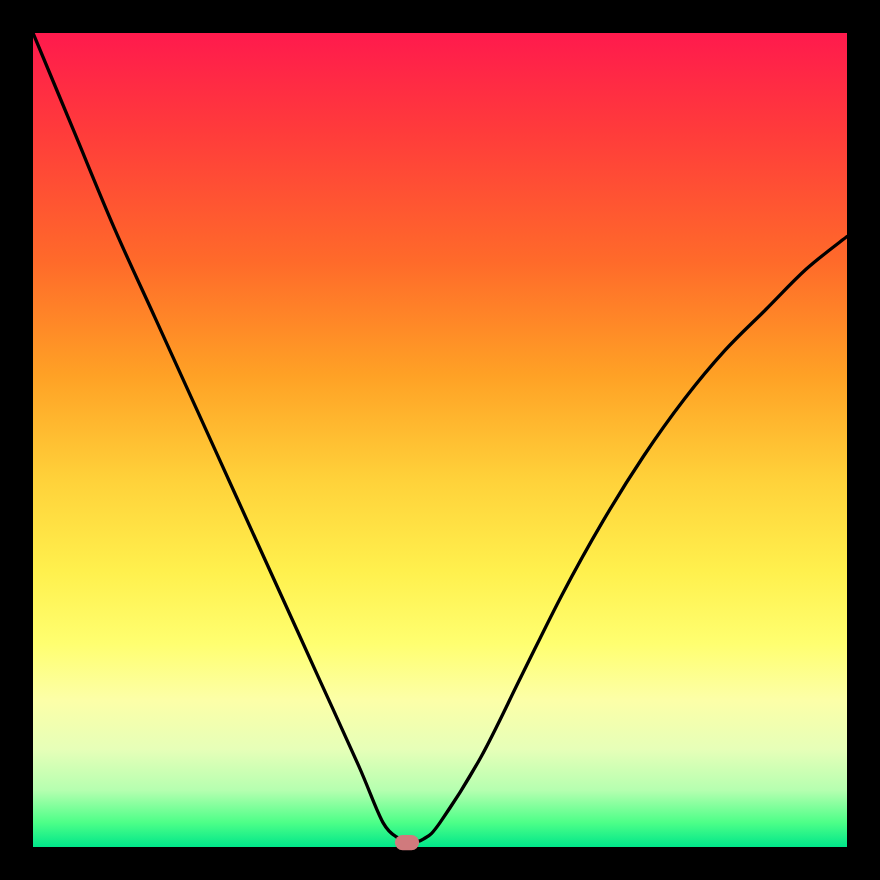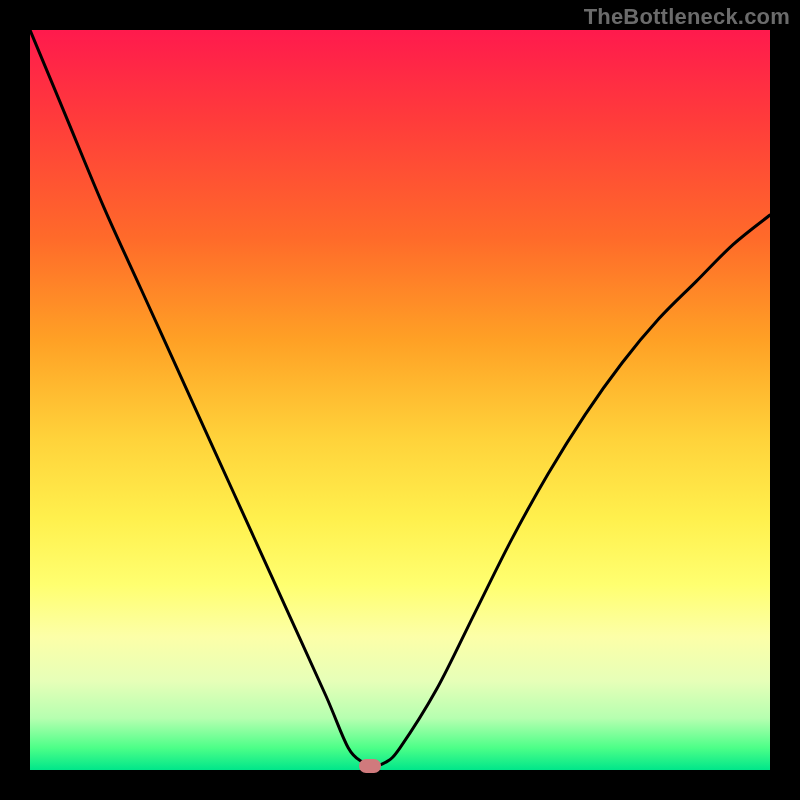--- a/index.html
+++ b/index.html
@@ -54,21 +54,20 @@
     height: 14px;
     border-radius: 7px;
     background: #d07a7d;
     transform: translate(-50%, -50%);
   }
 </style>
 </head>
 <body>
 
 <div class="outer">
-  <div class="watermark">TheBottleneck.com</div>
 
   <div class="plot-area">
     <svg class="curve" viewBox="0 0 740 740" preserveAspectRatio="none">
       <path id="curve-path" fill="none" stroke="#000" stroke-width="3" stroke-linecap="round" stroke-linejoin="round" d="M 0.00 0.00 C 6.17 14.80, 24.67 59.20, 37.00 88.80 C 49.33 118.40, 61.67 149.23, 74.00 177.60 C 86.33 205.97, 98.67 231.87, 111.00 259.00 C 123.33 286.13, 135.67 313.27, 148.00 340.40 C 160.33 367.53, 172.67 394.67, 185.00 421.80 C 197.33 448.93, 209.67 476.07, 222.00 503.20 C 234.33 530.33, 246.67 557.47, 259.00 584.60 C 271.33 611.73, 286.13 643.80, 296.00 666.00 C 305.87 688.20, 312.03 706.70, 318.20 717.80 C 324.37 728.90, 329.30 729.52, 333.00 732.60 C 336.70 735.68, 336.70 736.30, 340.40 736.30 C 344.10 736.30, 350.27 735.68, 355.20 732.60 C 360.13 729.52, 361.37 730.13, 370.00 717.80 C 378.63 705.47, 394.67 680.80, 407.00 658.60 C 419.33 636.40, 431.67 609.27, 444.00 584.60 C 456.33 559.93, 468.67 534.03, 481.00 510.60 C 493.33 487.17, 505.67 464.97, 518.00 444.00 C 530.33 423.03, 542.67 403.30, 555.00 384.80 C 567.33 366.30, 579.67 349.03, 592.00 333.00 C 604.33 316.97, 616.67 302.17, 629.00 288.60 C 641.33 275.03, 653.67 263.93, 666.00 251.60 C 678.33 239.27, 690.67 225.70, 703.00 214.60 C 715.33 203.50, 733.83 189.93, 740.00 185.00"></path>
     </svg>
     <div id="marker" class="marker" style="left: 340.4px; top: 736.3px; background: rgb(208, 122, 125);"></div>
   </div>
 </div>
 
 </body></html>

